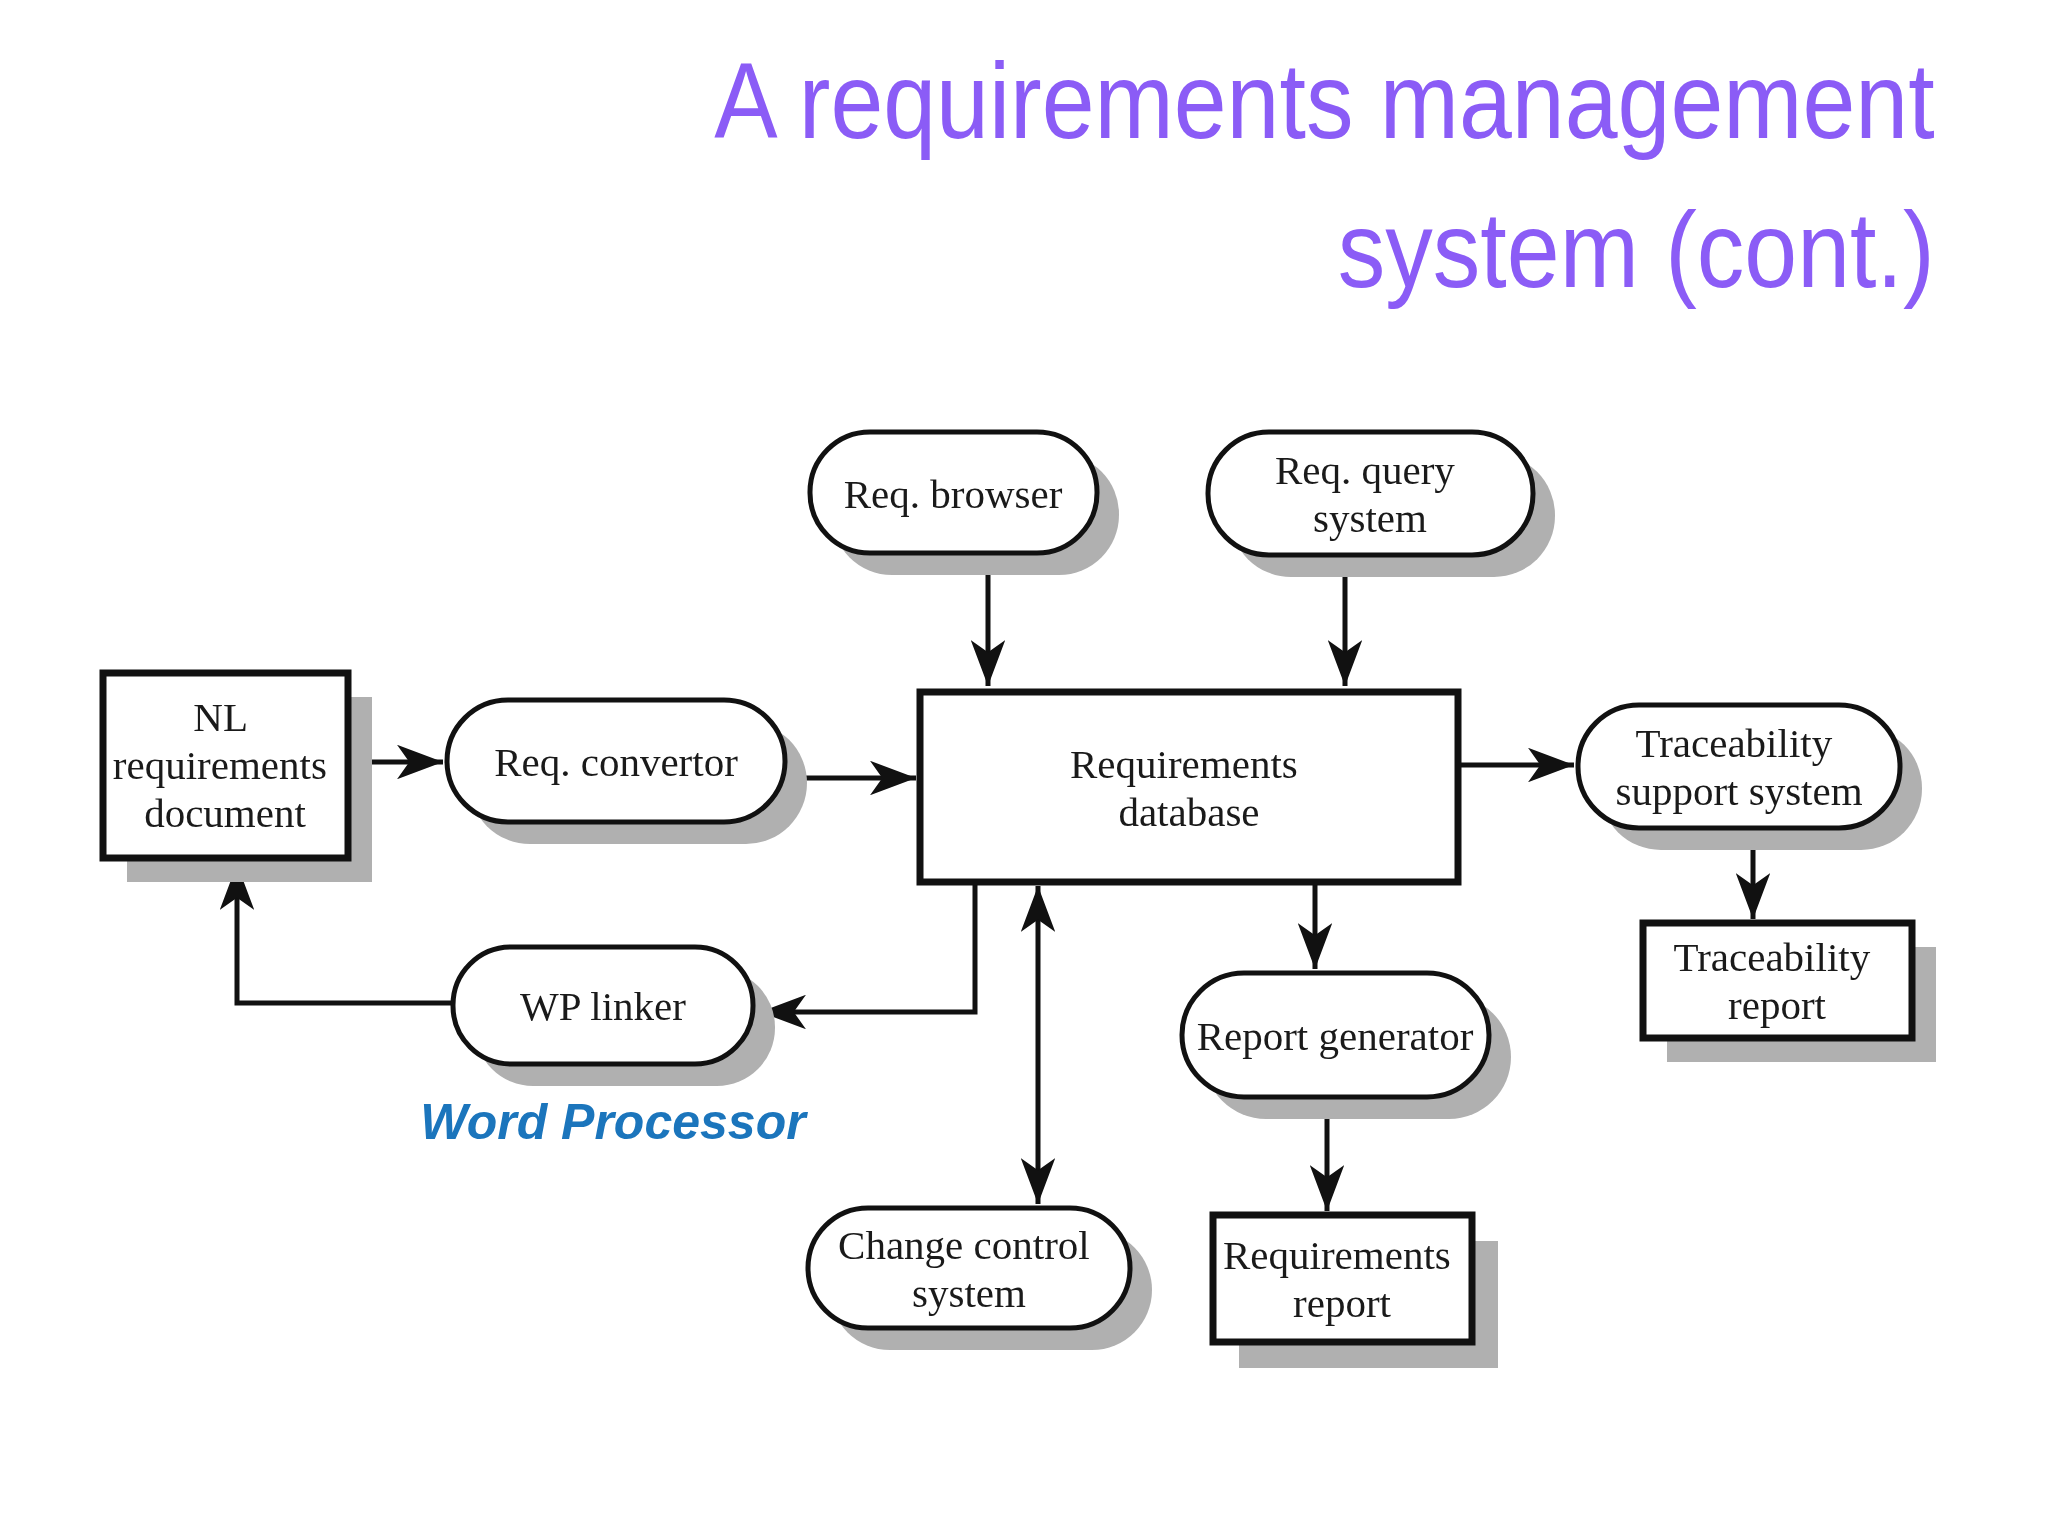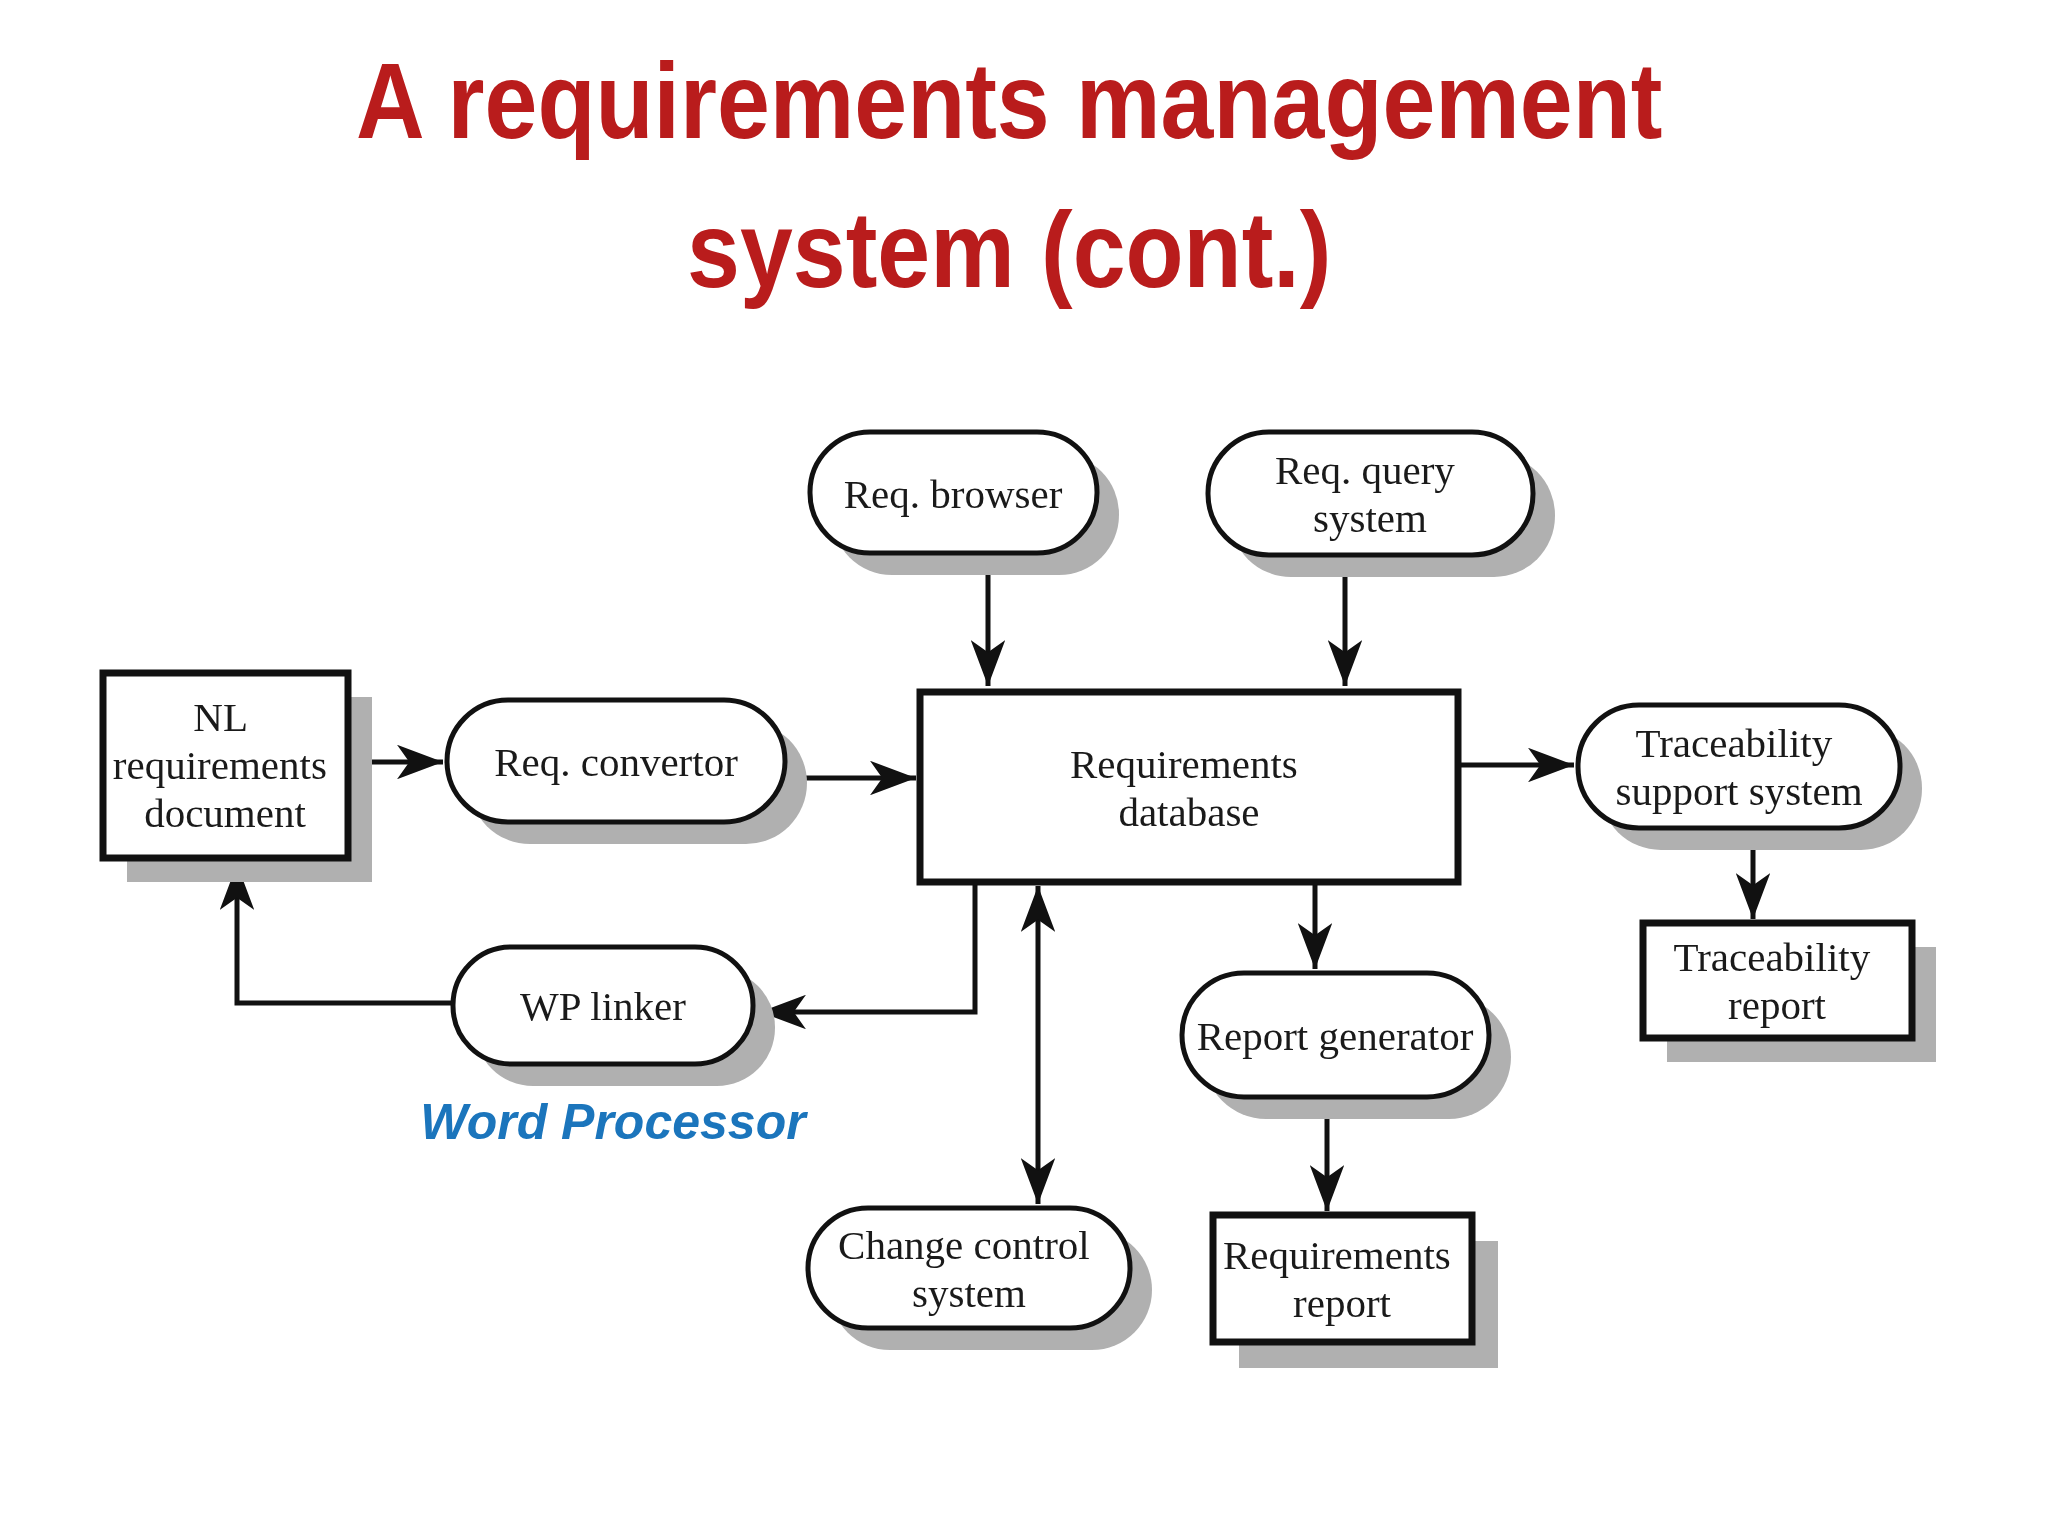--- a/index.html
+++ b/index.html
@@ -9,25 +9,25 @@
     height: 1536px;
     background: #ffffff;
     overflow: hidden;
     font-family: "Liberation Sans", sans-serif;
   }
   .title {
     position: absolute;
     top: 26px;
     left: 0;
     width: 2018px;
-    text-align: center;
-    color: #b91c1c;
+    text-align: right;
+    color: #8b5cf6;
     font-size: 108px;
     line-height: 1.38;
-    font-weight: 700;
+    font-weight: 400;
   }
   .title .squeeze {
     display: inline-block;
     transform: scaleX(0.88);
     transform-origin: 50% 50%;
   }
   svg { position: absolute; left: 0; top: 0; }
   .node-shape { fill: #ffffff; stroke: #111111; }
   .shape-rect { stroke-width: 7; }
   .shape-stadium { stroke-width: 5; }

